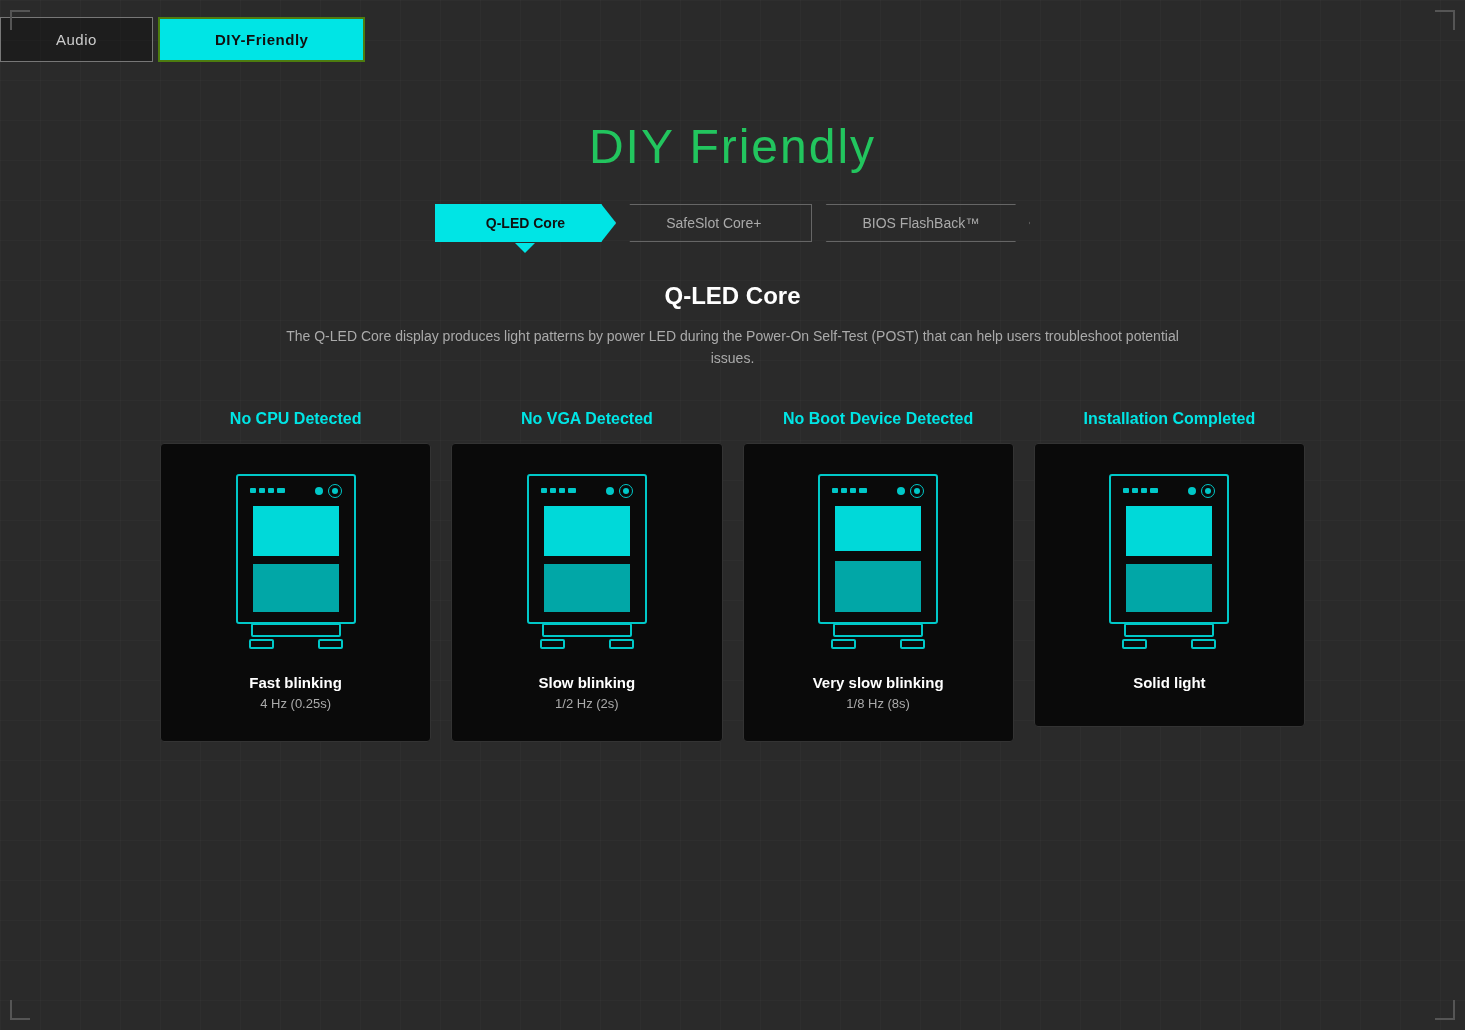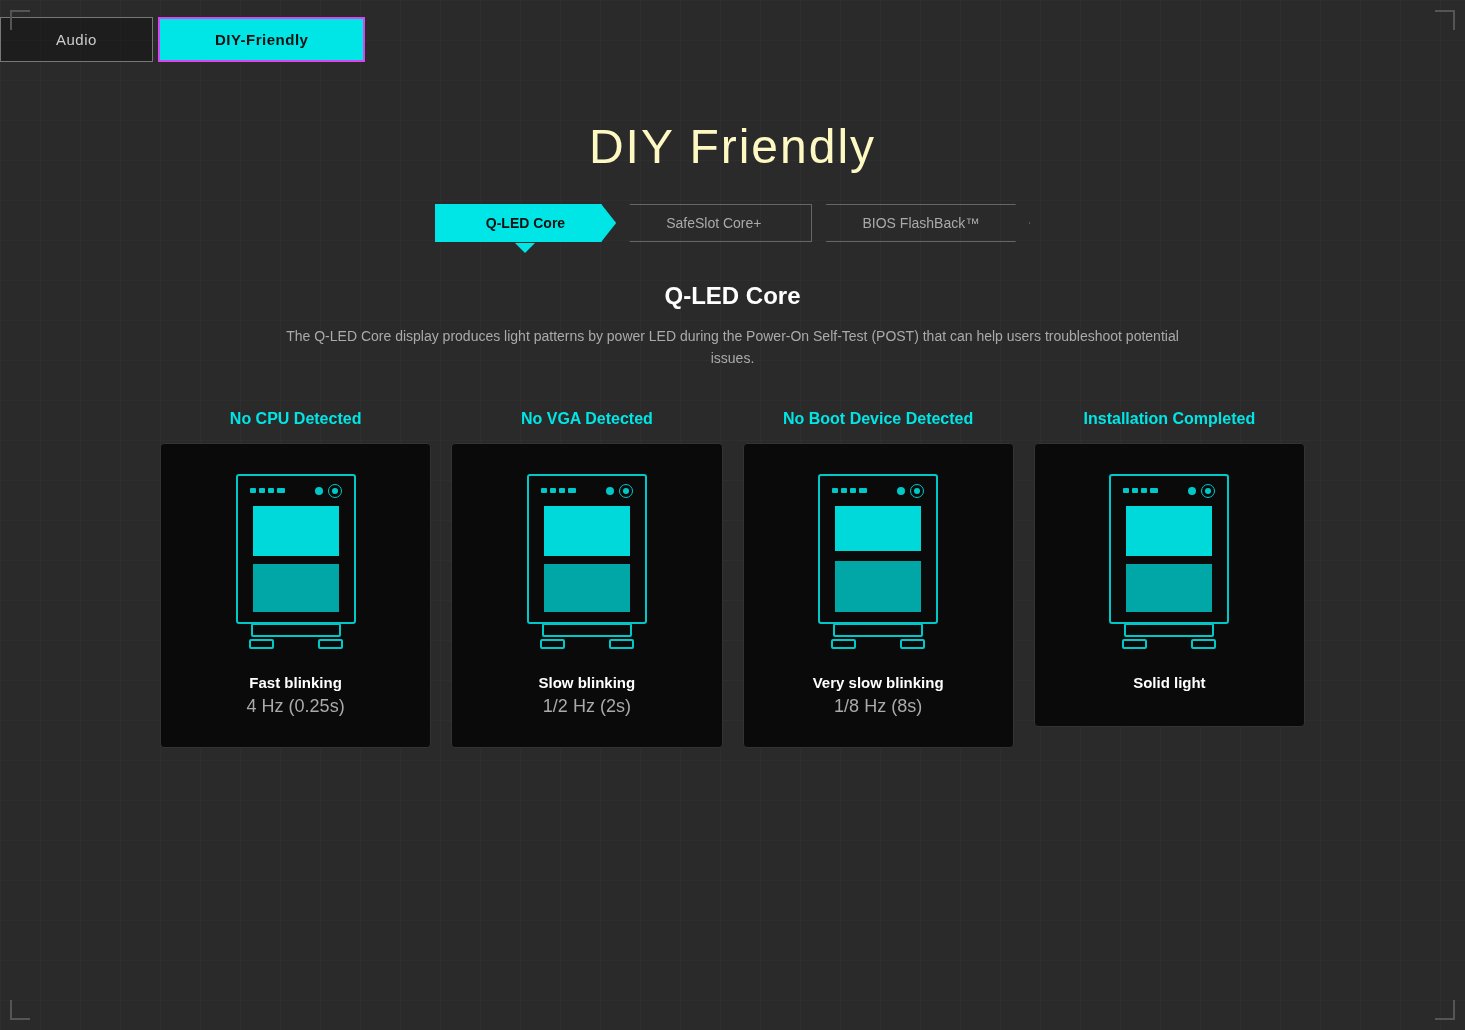--- a/index.html
+++ b/index.html
@@ -14,21 +14,21 @@
       font-family: 'Segoe UI', Arial, sans-serif;
       color: #ffffff;
       overflow-x: hidden;
     }
 
     
     .page-title {
       text-align: center;
       font-size: 48px;
       font-weight: 300;
-      color: #fef9c3;
+      color: #22c55e;
       margin: 40px 0 30px 0;
       letter-spacing: 2px;
     }
 
     
     .sub-tabs {
       display: flex;
       justify-content: center;
       align-items: center;
       gap: 0;
@@ -90,21 +90,21 @@
     
     .card-blink-label {
       color: #ffffff;
       font-size: 15px;
       font-weight: bold;
       text-align: center;
       margin-bottom: 5px;
     }
     .card-blink-freq {
       color: #aaa;
-      font-size: 18px;
+      font-size: 13px;
       text-align: center;
     }
 
     
     .corner-tl, .corner-tr, .corner-bl, .corner-br {
       position: fixed;
       width: 20px;
       height: 20px;
     }
     .corner-tl { top: 10px; left: 10px; border-top: 2px solid #555; border-left: 2px solid #555; }
@@ -124,21 +124,21 @@
       border: 1px solid #777;
       background: rgba(0,0,0,0.3);
       color: #ccc;
       font-size: 15px;
       cursor: pointer;
       letter-spacing: 0.5px;
     }
 
     .tab-btn.active {
       background: #00e5e5;
-      border: 2px solid #d946ef;
+      border: 2px solid #4d7c0f;
       color: #111;
       font-weight: bold;
     }
 
     
     .triangle-indicator {
       width: 0;
       height: 0;
       border-left: 10px solid transparent;
       border-right: 10px solid transparent;

